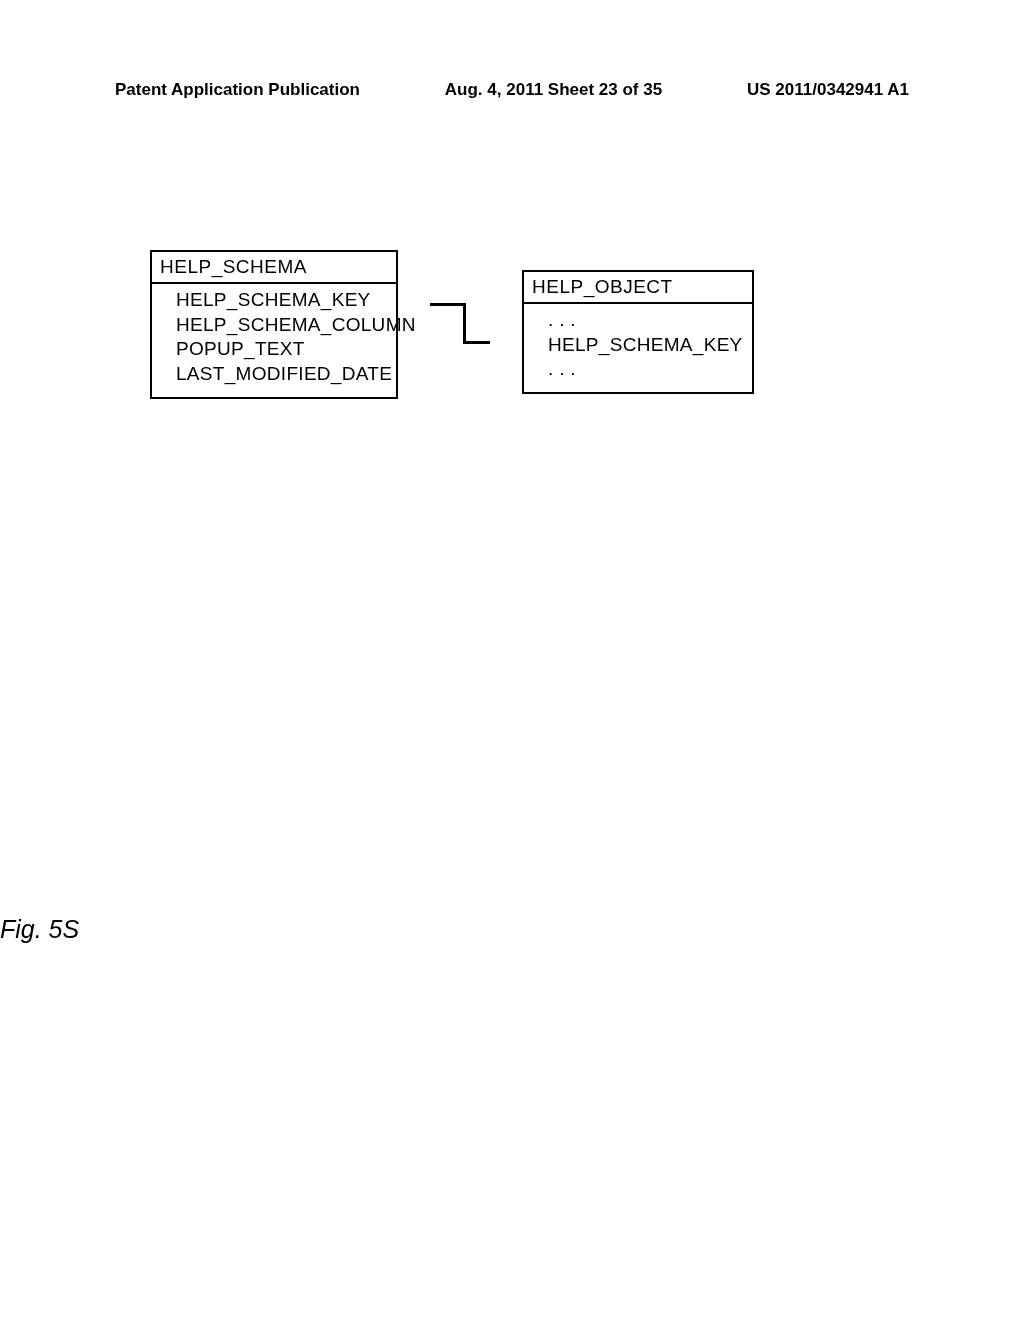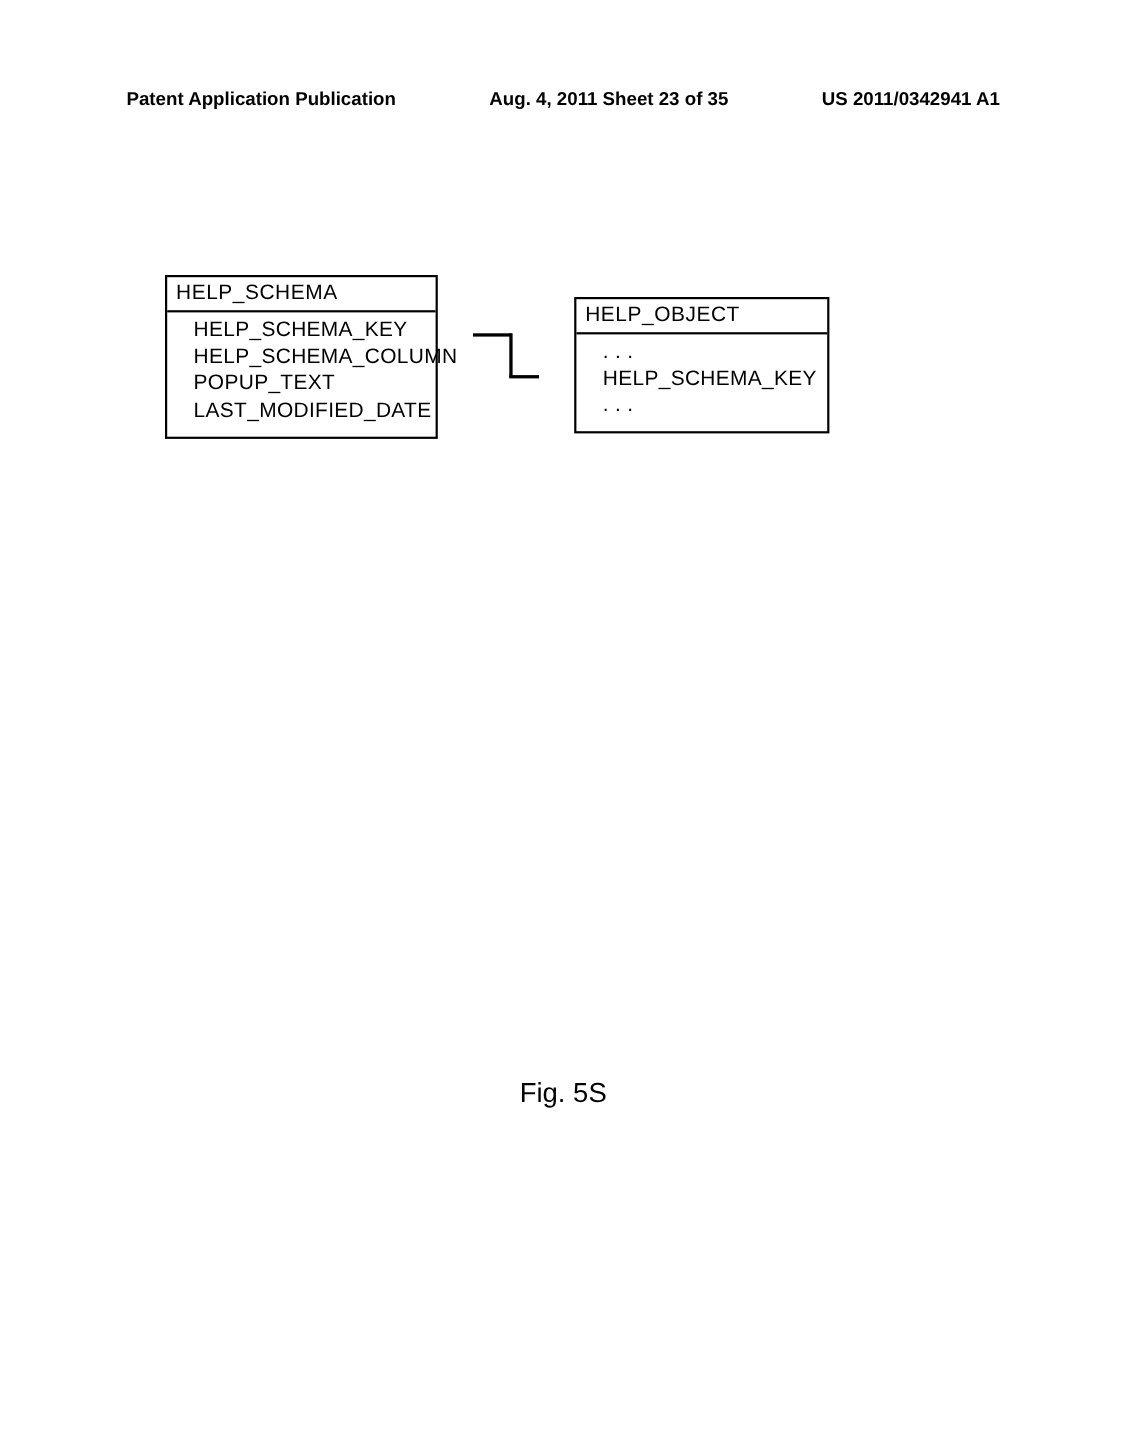--- a/index.html
+++ b/index.html
@@ -102,25 +102,26 @@
     
     .conn-h2 {
       top: 91px;
       left: 313px;
       width: 27px;
       height: 2.5px;
     }
     
     .figure-label {
       position: absolute;
-      top: 980px;
+      top: 915px;
       left: 0;
       right: 0;
-      text-align: center;
+      text-align: left;
       font-size: 25px;
+      font-style: italic;
     }
   </style>
 </head>
 <body>
 
 <div class="header">
   <div class="header-left">Patent Application Publication</div>
   <div class="header-center">Aug. 4, 2011  Sheet 23 of 35</div>
   <div class="header-right">US 2011/0342941 A1</div>
 </div>

